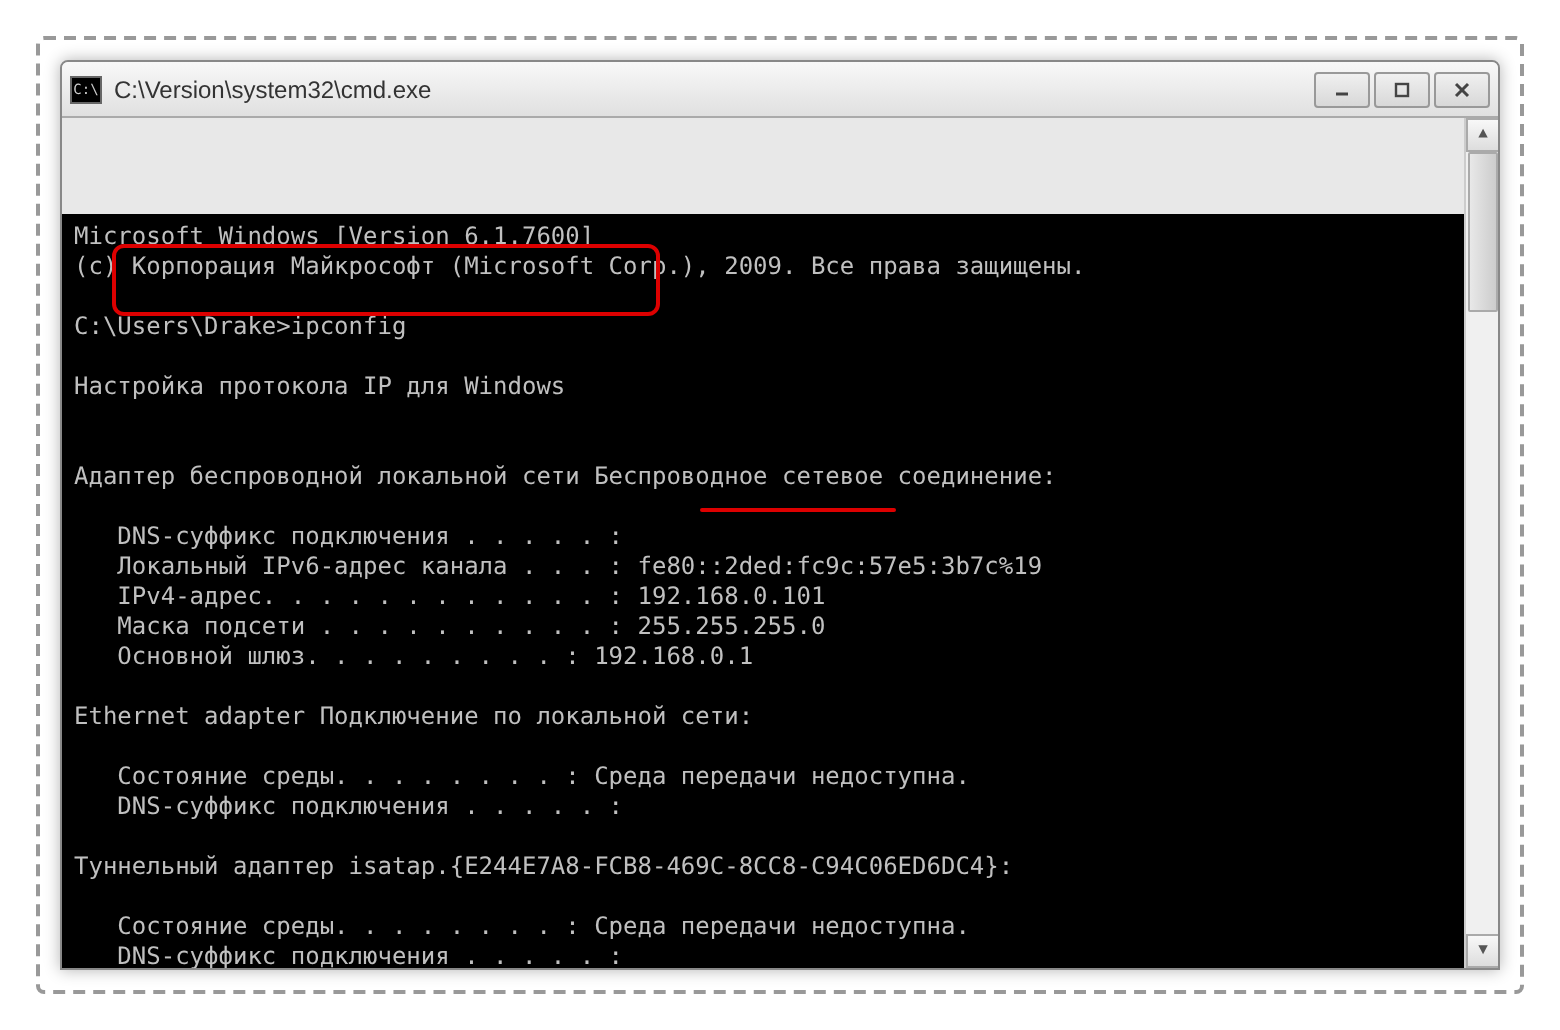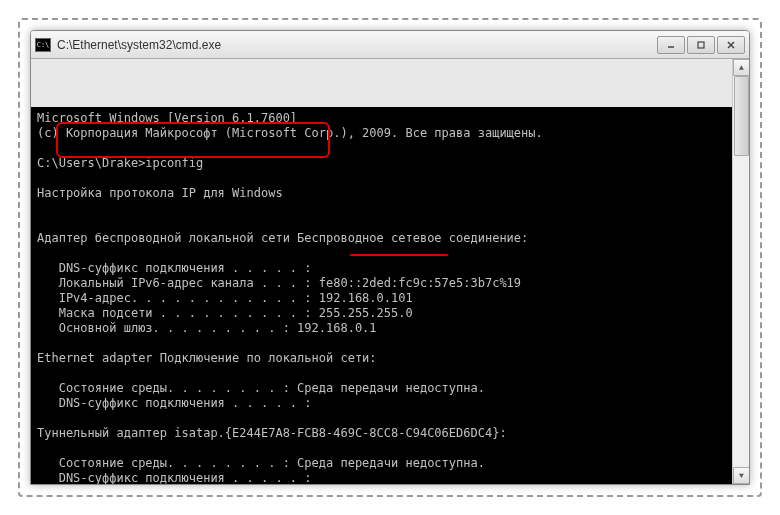--- a/index.html
+++ b/index.html
@@ -140,21 +140,21 @@
     }
   </style>
 </head>
 <body>
 
 <div class="outer-frame"></div>
 
 <div class="window">
   <div class="titlebar">
     <div class="title-icon">C:\</div>
-    <div class="title-text">C:\Ethernet\system32\cmd.exe</div>
+    <div class="title-text">C:\Version\system32\cmd.exe</div>
     <div class="win-controls">
       <div class="win-btn">
         <svg viewBox="0 0 10 10">
             <line x1="2" y1="7" x2="8" y2="7" stroke="#444" stroke-width="1.5"></line>
           </svg>
       </div>
       <div class="win-btn">
         <svg viewBox="0 0 10 10">
             <rect x="2" y="2" width="6" height="6" fill="none" stroke="#444" stroke-width="1.2"></rect>
           </svg>

